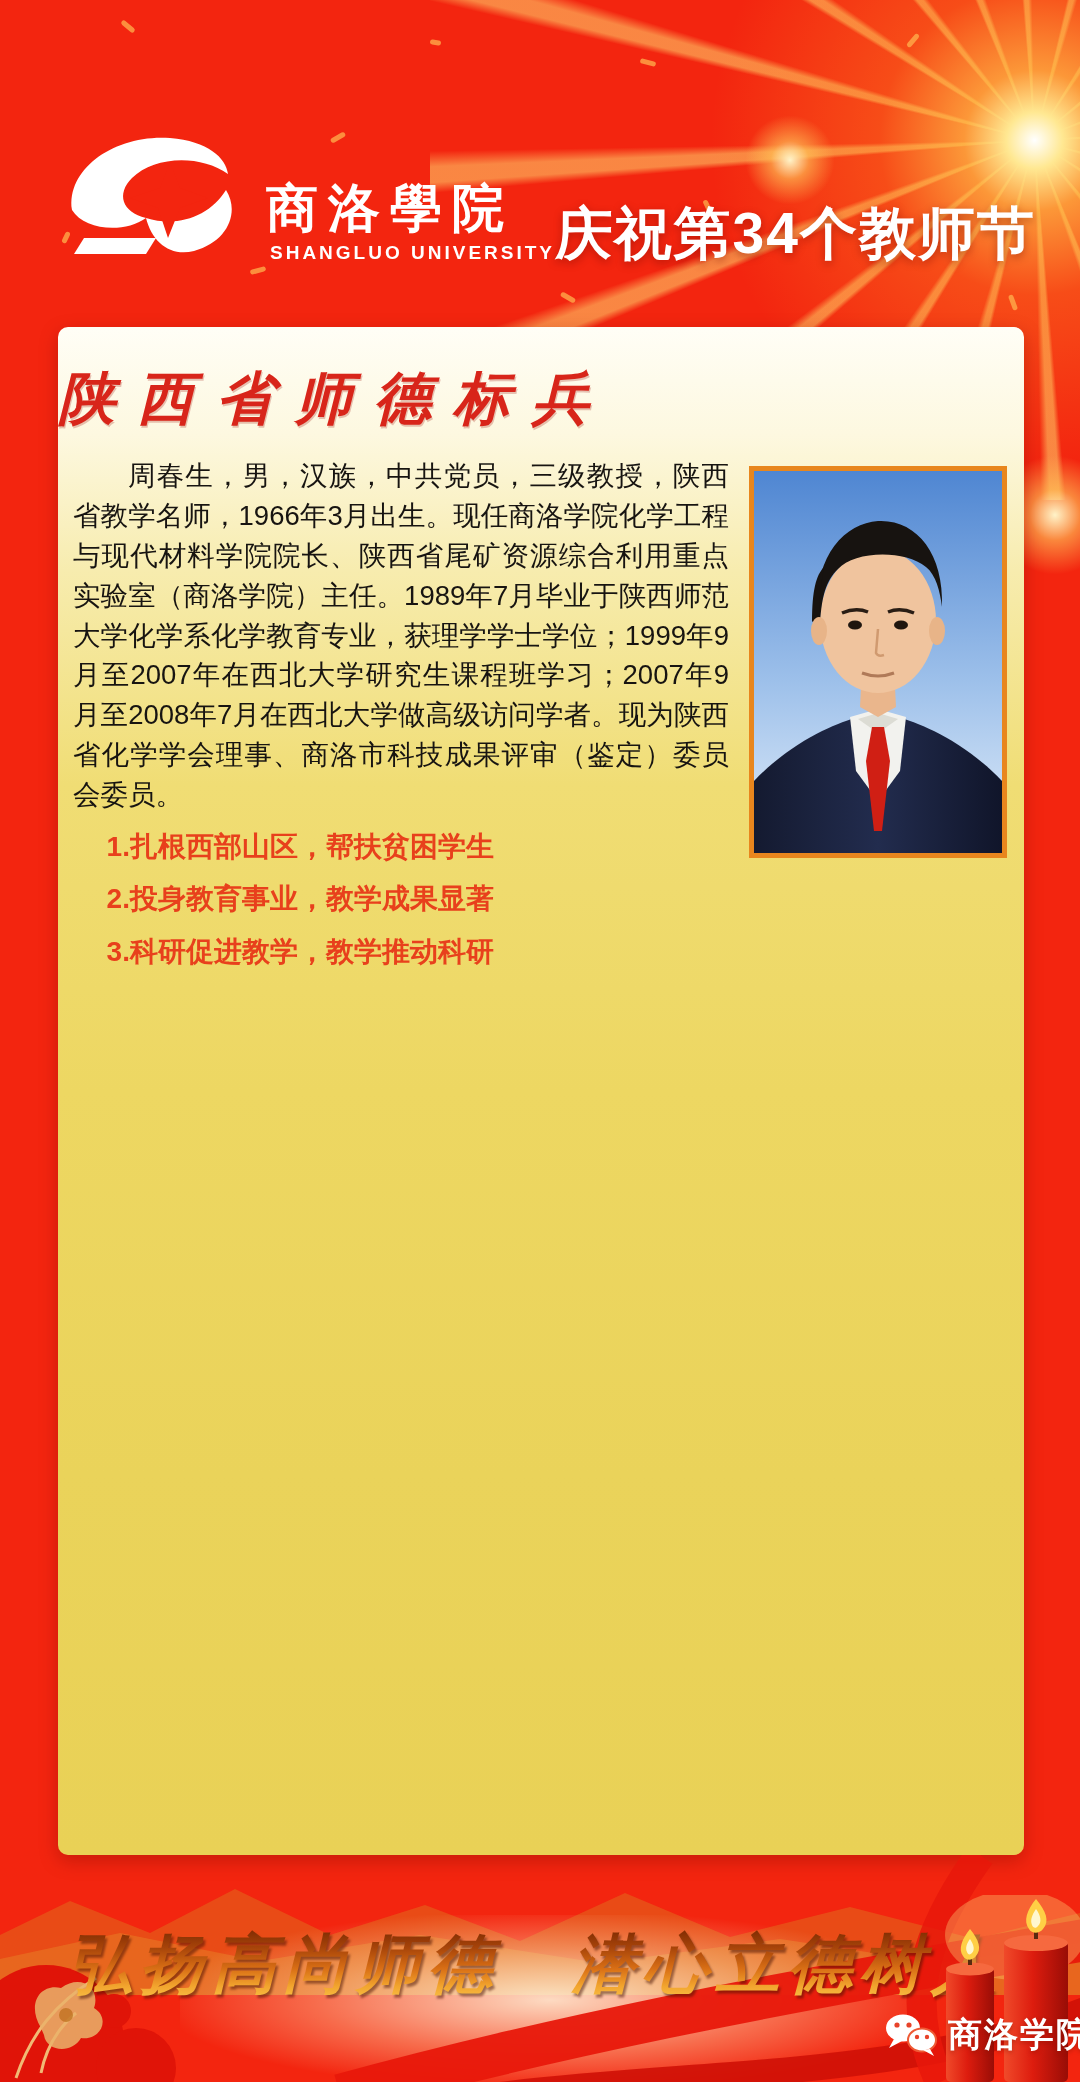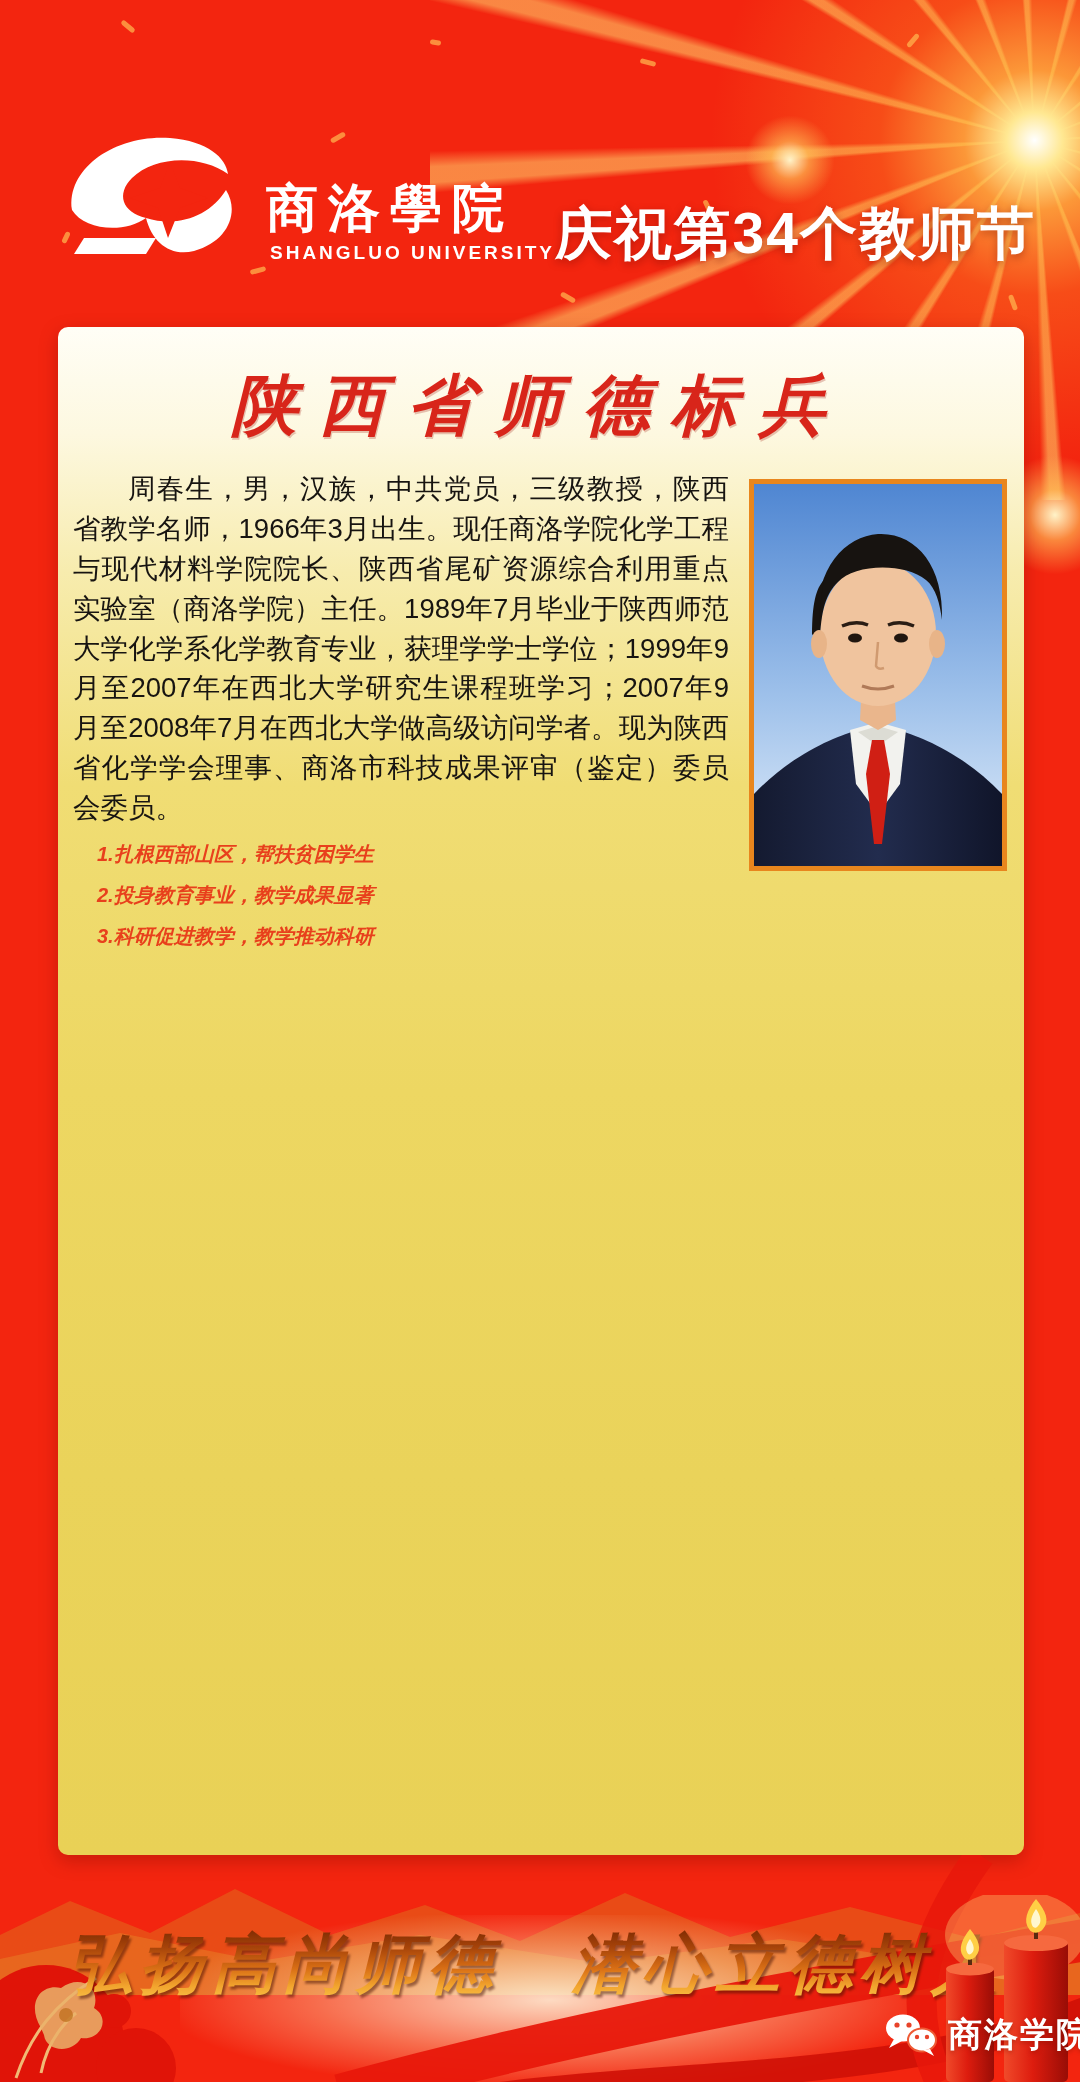--- a/index.html
+++ b/index.html
@@ -44,33 +44,33 @@
     text-shadow:0 3px 8px rgba(120,10,0,.45);white-space:nowrap;
   }
   
   .card{
     position:absolute;left:58px;top:327px;width:966px;height:1528px;
     border-radius:10px;overflow:hidden;
     background:linear-gradient(180deg,#fffef6 0%,#fdf8e0 7%,#f7ecae 16%,#f0dd74 30%,#edd762 50%,#ead35a 75%,#e9d156 100%);
     box-shadow:0 6px 18px rgba(120,10,0,.35);
   }
   .card-title{
-    margin:34px 4px 18px 0;text-align:center;
-    color:#d8251a;font-size:66px;font-weight:bold;letter-spacing:22px;
+    margin:34px 4px 18px 0;text-align:left;
+    color:#d8251a;font-size:57px;font-weight:bold;letter-spacing:22px;
     font-family:"DejaVu Serif","Liberation Serif",serif;font-style:italic;
     text-shadow:1px 2px 0 rgba(160,25,12,.25);white-space:nowrap;
   }
   .flow{
     padding:0 15px;color:#171411;font-size:27.5px;line-height:1.45;
     text-align:justify;font-weight:500;
   }
   .para{margin:0;text-indent:2em;}
   .sec-heading{
     margin:12px 0 4px 0;text-indent:1.2em;
-    color:#e8401c;font-size:20px;font-weight:600;font-style:italic;
+    color:#e8401c;font-size:28px;font-weight:600;
   }
   .photo-frame{
     border:5px solid #e8861d;background:#fff;float:right;
     box-shadow:0 0 0 1px #fff inset;
   }
   .portrait{width:258px;height:392px;margin:10px 2px 12px 20px;}
   .photo-frame svg{display:block;}
   
   .footer{
     position:absolute;left:0;top:1855px;width:1080px;height:227px;

